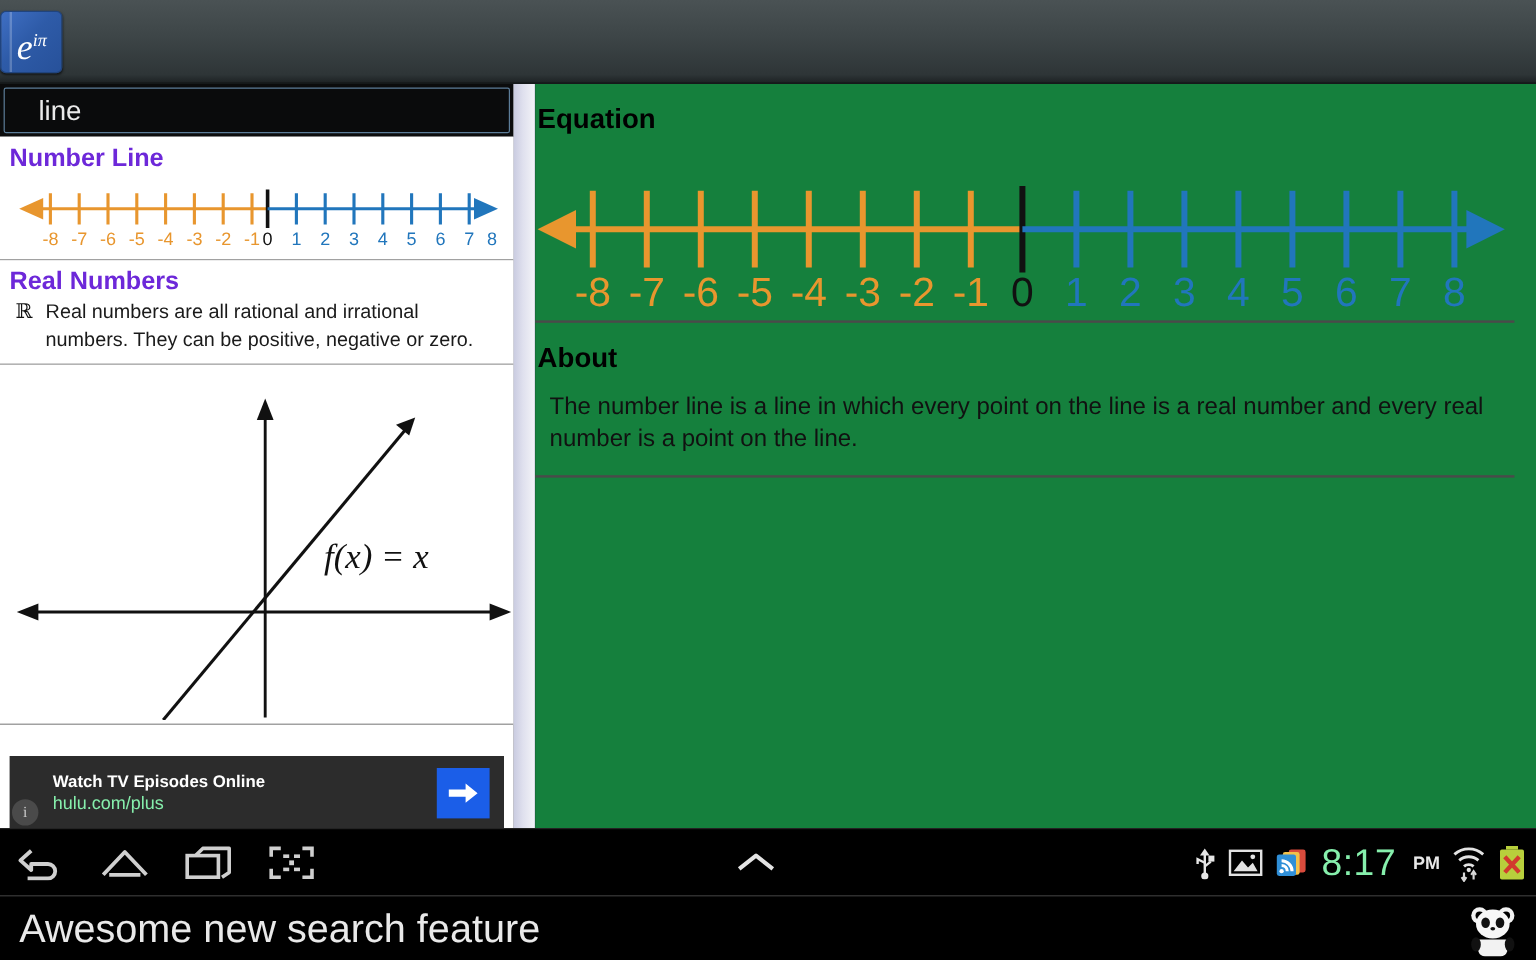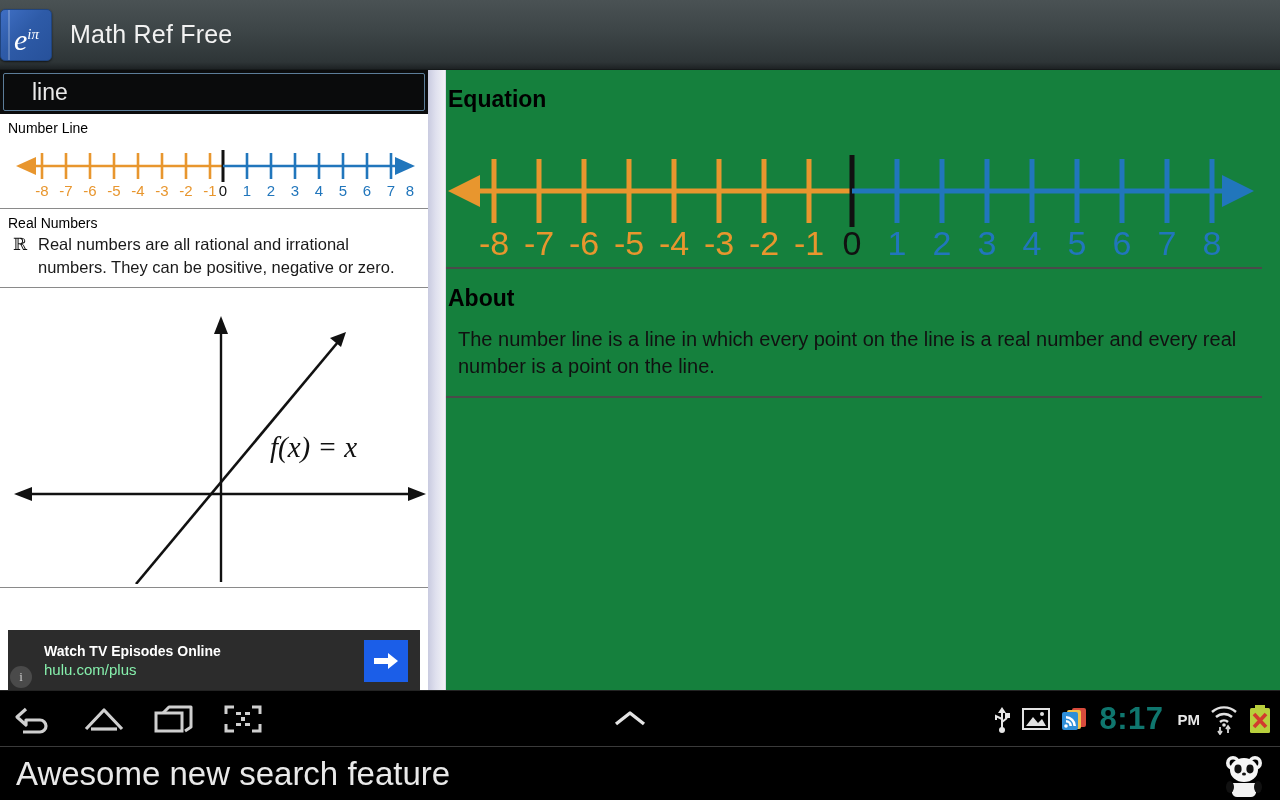--- a/index.html
+++ b/index.html
@@ -60,21 +60,21 @@
     font-family:"Liberation Sans", sans-serif;
     outline:none;
   }
   .results { position:absolute; left:0; top:44px; width:428px; bottom:0; background:#fff; }
   .result-item {
     border-bottom:1px solid #8a8a8a;
     padding:6px 10px 8px 8px;
     background:#fff;
   }
   .result-title {
-    font-size:14px; font-weight:normal; color:#000000; margin-bottom:2px;
+    font-size:21px; font-weight:bold; color:#6d28d9; margin-bottom:2px;
   }
   .rn-row { display:flex; gap:10px; align-items:flex-start; padding-left:4px; }
   .rn-sym {
     font-family:"DejaVu Serif", serif; font-size:17px; color:#111; line-height:23px;
     flex:0 0 auto; width:16px; text-align:center;
   }
   .rn-text { font-size:16.5px; color:#1a1a1a; line-height:23px; }
 
   
   .mini-nl { position:relative; width:410px; height:62px; margin-left:2px; }
@@ -122,21 +122,21 @@
   }
 
   
   .navbar {
     position:absolute; left:0; top:690px; width:1280px; height:56px;
     background:#000; border-top:1px solid #232323;
   }
   .nav-left { position:absolute; left:14px; top:0; height:56px; display:flex; align-items:center; gap:26px; }
   .nav-center { position:absolute; left:608px; top:0; height:56px; display:flex; align-items:center; }
   .nav-right { position:absolute; right:8px; top:0; height:56px; display:flex; align-items:center; gap:9px; }
-  .clock { color:#0f766e; font-size:31px; font-weight:700; letter-spacing:.5px; }
+  .clock { color:#86efac; font-size:31px; font-weight:400; letter-spacing:.5px; }
   .ampm { color:#e8e8e8; font-size:15px; font-weight:bold; margin-left:5px; }
 
   
   .caption {
     position:absolute; left:0; top:746px; width:1280px; height:54px;
     background:#000; border-top:1px solid #3a3a3a;
     display:flex; align-items:center;
   }
   .caption-text {
     color:#e9e9e9; font-size:33px; margin-left:16px; font-weight:400;
@@ -146,21 +146,20 @@
 </style>
 </head>
 <body>
 
 <div id="screen">
 
   <div class="titlebar">
     <div class="app-icon">
       <span class="glyph"><span>e</span><sup>iπ</sup></span>
     </div>
-    <div class="app-title">Math Ref Free</div>
   </div>
 
   <div class="left-pane">
 
     <div class="search-wrap">
       <input class="search-field" type="text" value="line" style="">
     </div>
 
     <div class="results">
 

